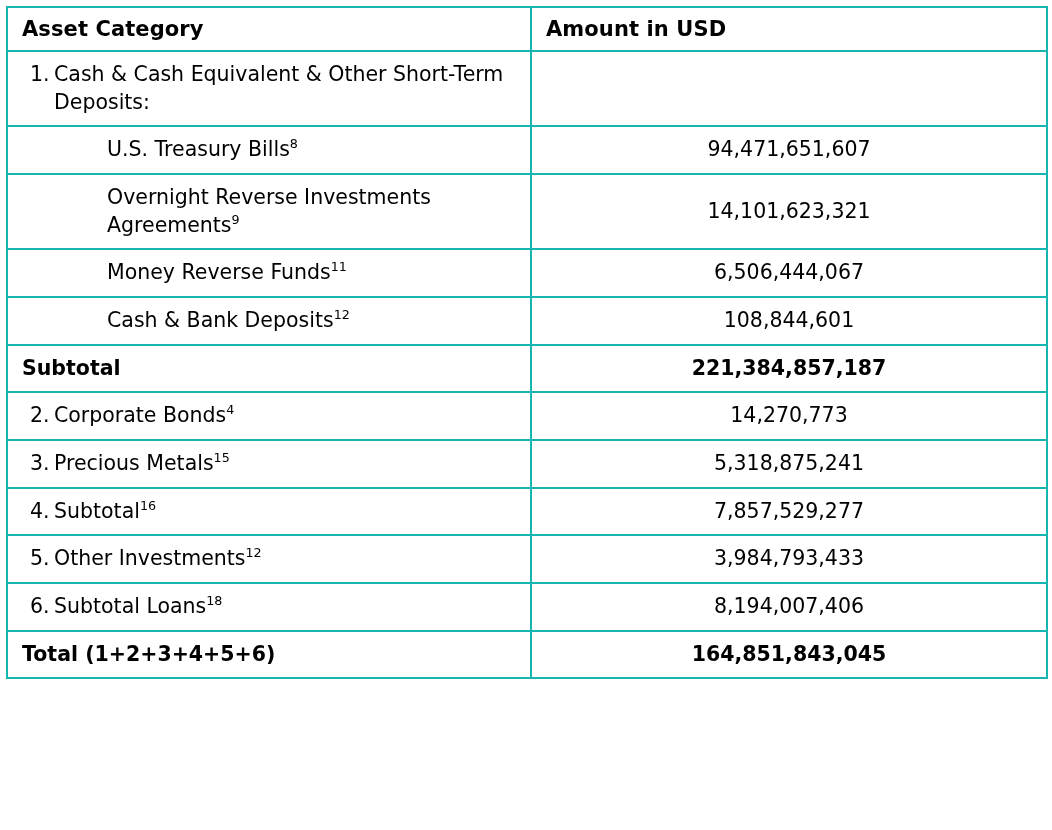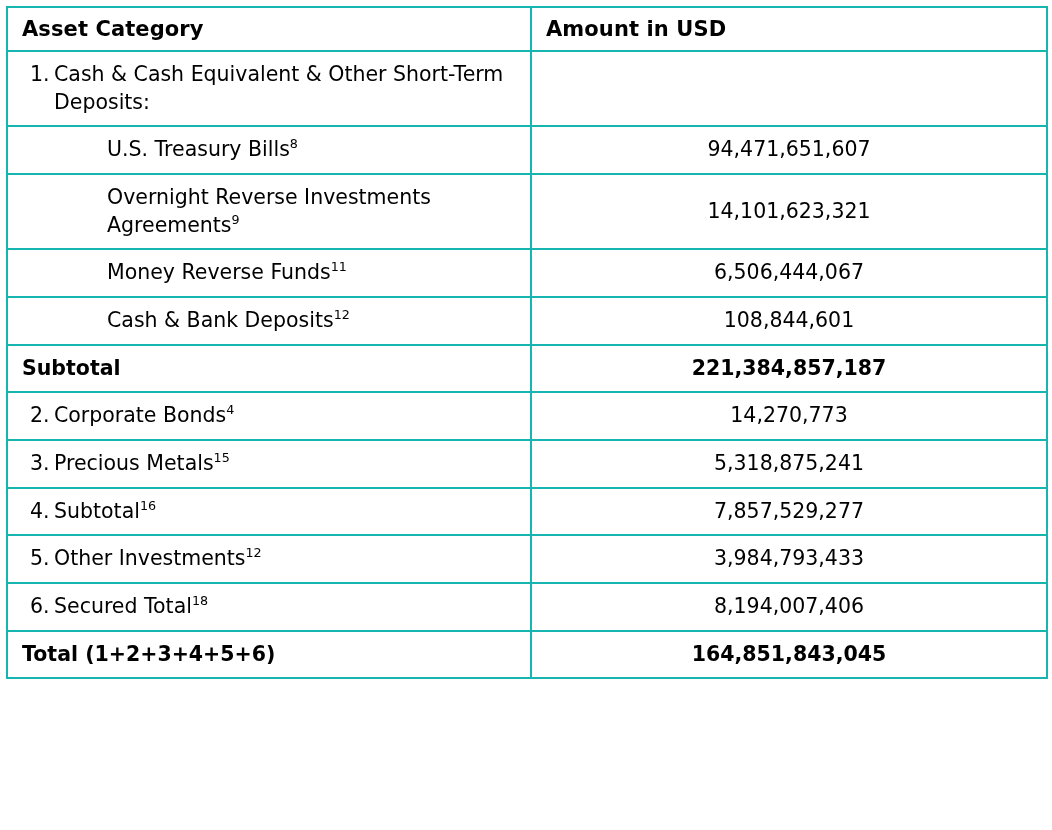--- a/index.html
+++ b/index.html
@@ -192,21 +192,21 @@
             <span class="txt"><span>Other Investments</span><sup>12</sup></span>
           </span>
         </td>
         <td class="amount">3,984,793,433</td>
       </tr>
 
       <tr>
         <td class="label">
           <span class="num-row">
             <span class="num">6.</span>
-            <span class="txt"><span>Secured Total</span><sup>18</sup></span>
+            <span class="txt"><span>Subtotal Loans</span><sup>18</sup></span>
           </span>
         </td>
         <td class="amount">8,194,007,406</td>
       </tr>
 
       <tr>
         <td class="label bold">
           <span class="plain-bold">Total (1+2+3+4+5+6)</span>
         </td>
         <td class="amount bold">164,851,843,045</td>

